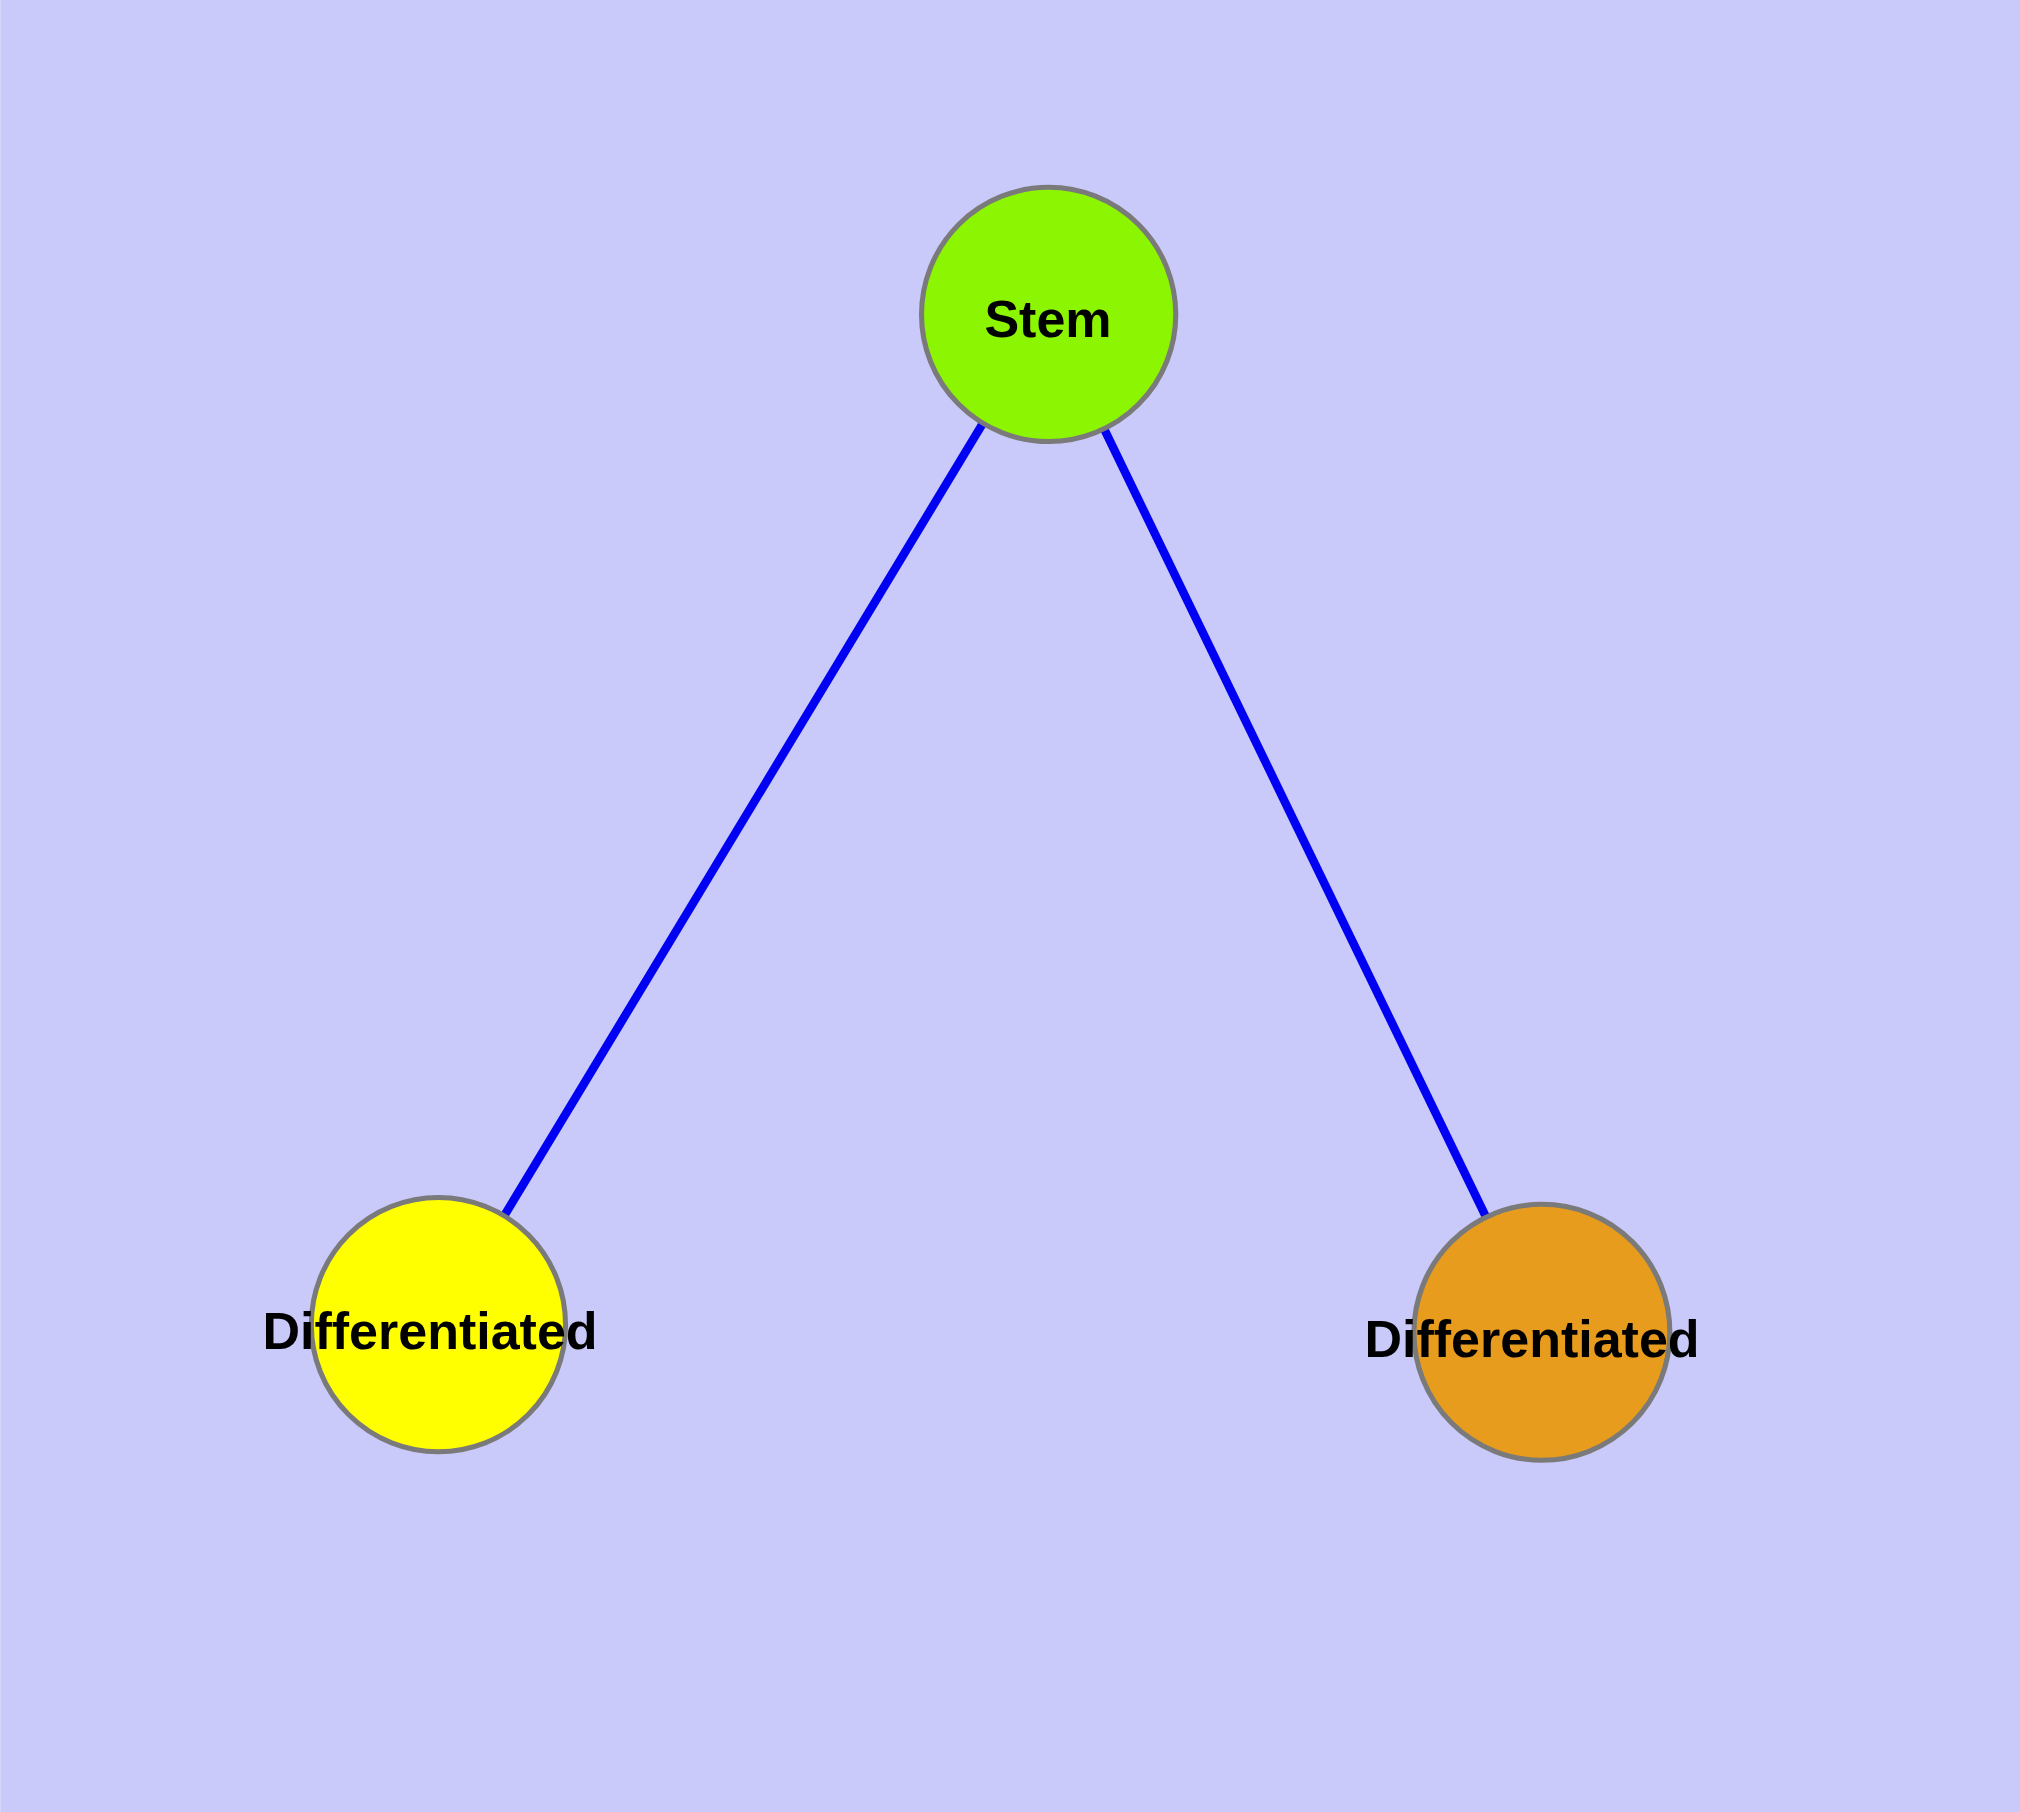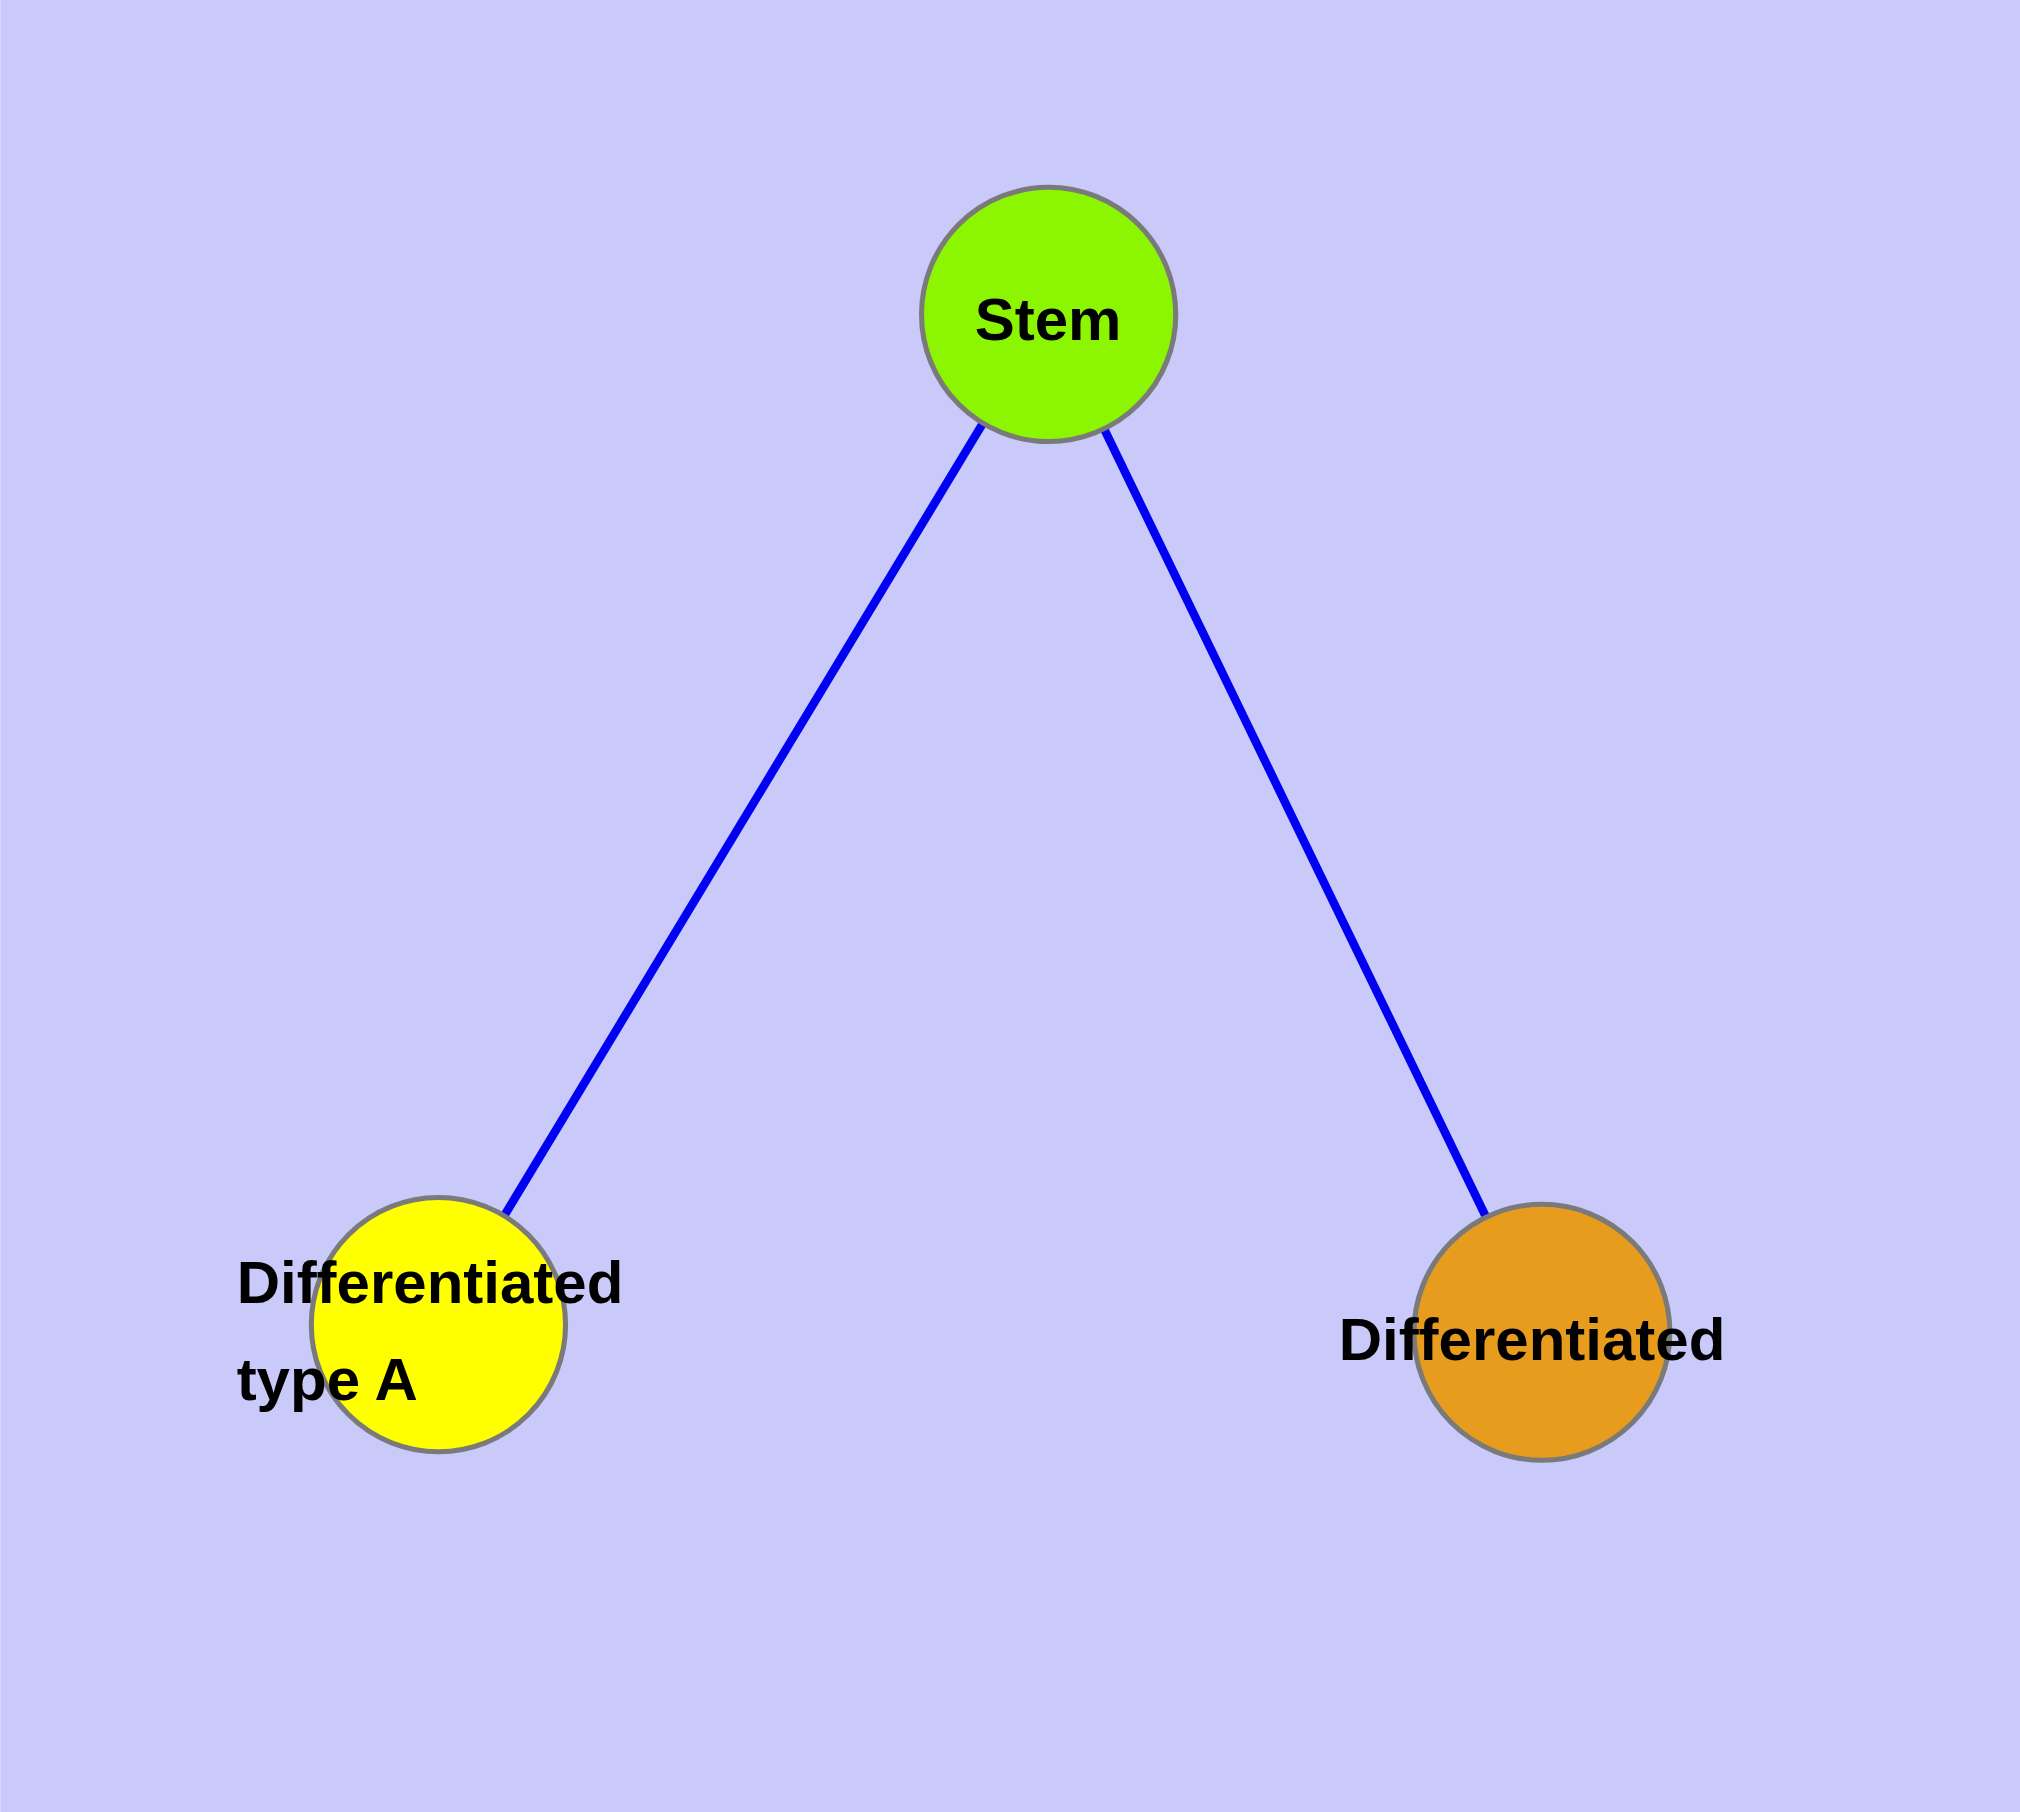--- a/index.html
+++ b/index.html
@@ -25,24 +25,24 @@
     stroke-width: 10px;
     fill: none;
   }
   .node-circle {
     stroke: #7a7a7a;
     stroke-width: 6px;
   }
   .node-label {
     position: absolute;
     transform: translate(-50%, -50%);
-    text-align: left;
+    text-align: center;
     color: #000000;
     font-weight: bold;
-    font-size: 60px;
+    font-size: 52px;
     line-height: 97px;
     white-space: nowrap;
     letter-spacing: 0px;
   }
   .node-label .label-line {
     display: block;
   }
   
   .label-stem  { left: 1048px; top: 319px; }
   .label-typeA { left: 430px;  top: 1331px; }
@@ -67,21 +67,20 @@
 
     <circle cx="1819" cy="1572" r="151" class="node-circle" fill="#E89C1E"></circle>
   </svg>
 
   <div class="node-label label-stem">
     <span class="label-line">Stem</span>
   </div>
 
   <div class="node-label label-typeA">
     <span class="label-line">Differentiated</span>
-    <span class="label-line">type A</span>
   </div>
 
   <div class="node-label label-typeB">
     <span class="label-line">Differentiated</span>
   </div>
 
 </div>
 
 
 </body></html>

